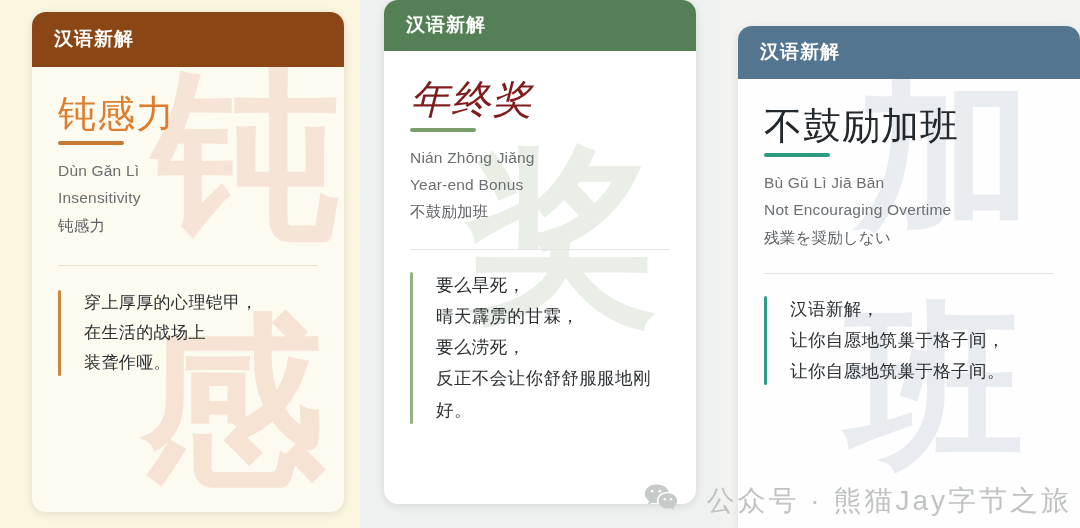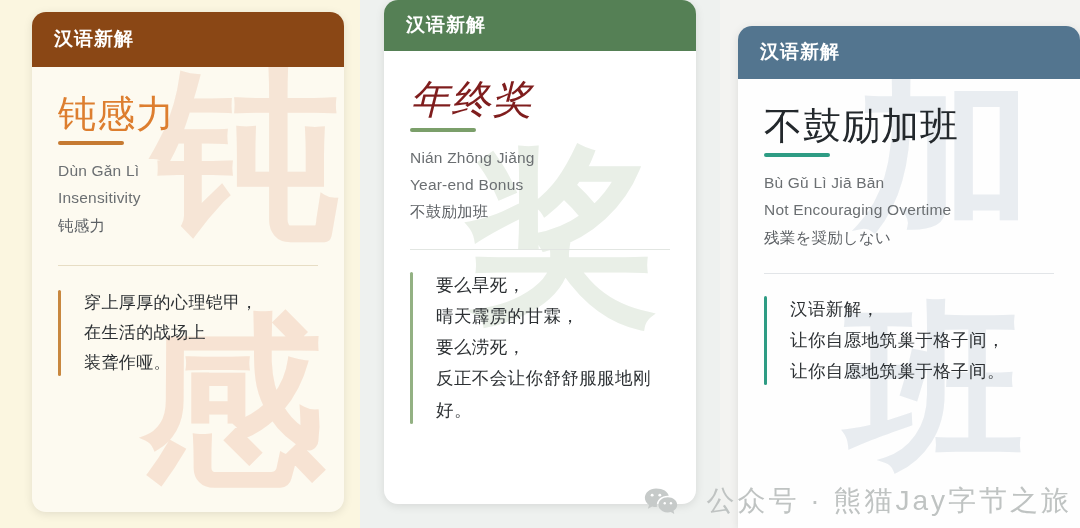--- a/index.html
+++ b/index.html
@@ -150,21 +150,20 @@
   .quote-3 { font-size: 17.5px; }
   .quote p { margin: 0; }
 
   
   .watermark {
     position: absolute;
     z-index: 40;
     right: 8px;
     bottom: 8px;
     display: flex;
-    align-items: center;
     gap: 29px;
     color: #bfc3c2;
     font-size: 28px;
     letter-spacing: 3px;
     pointer-events: none;
   }
   .wechat-logo { width: 34px; height: 30px; display: block; }
 </style>
 </head>
 <body>

